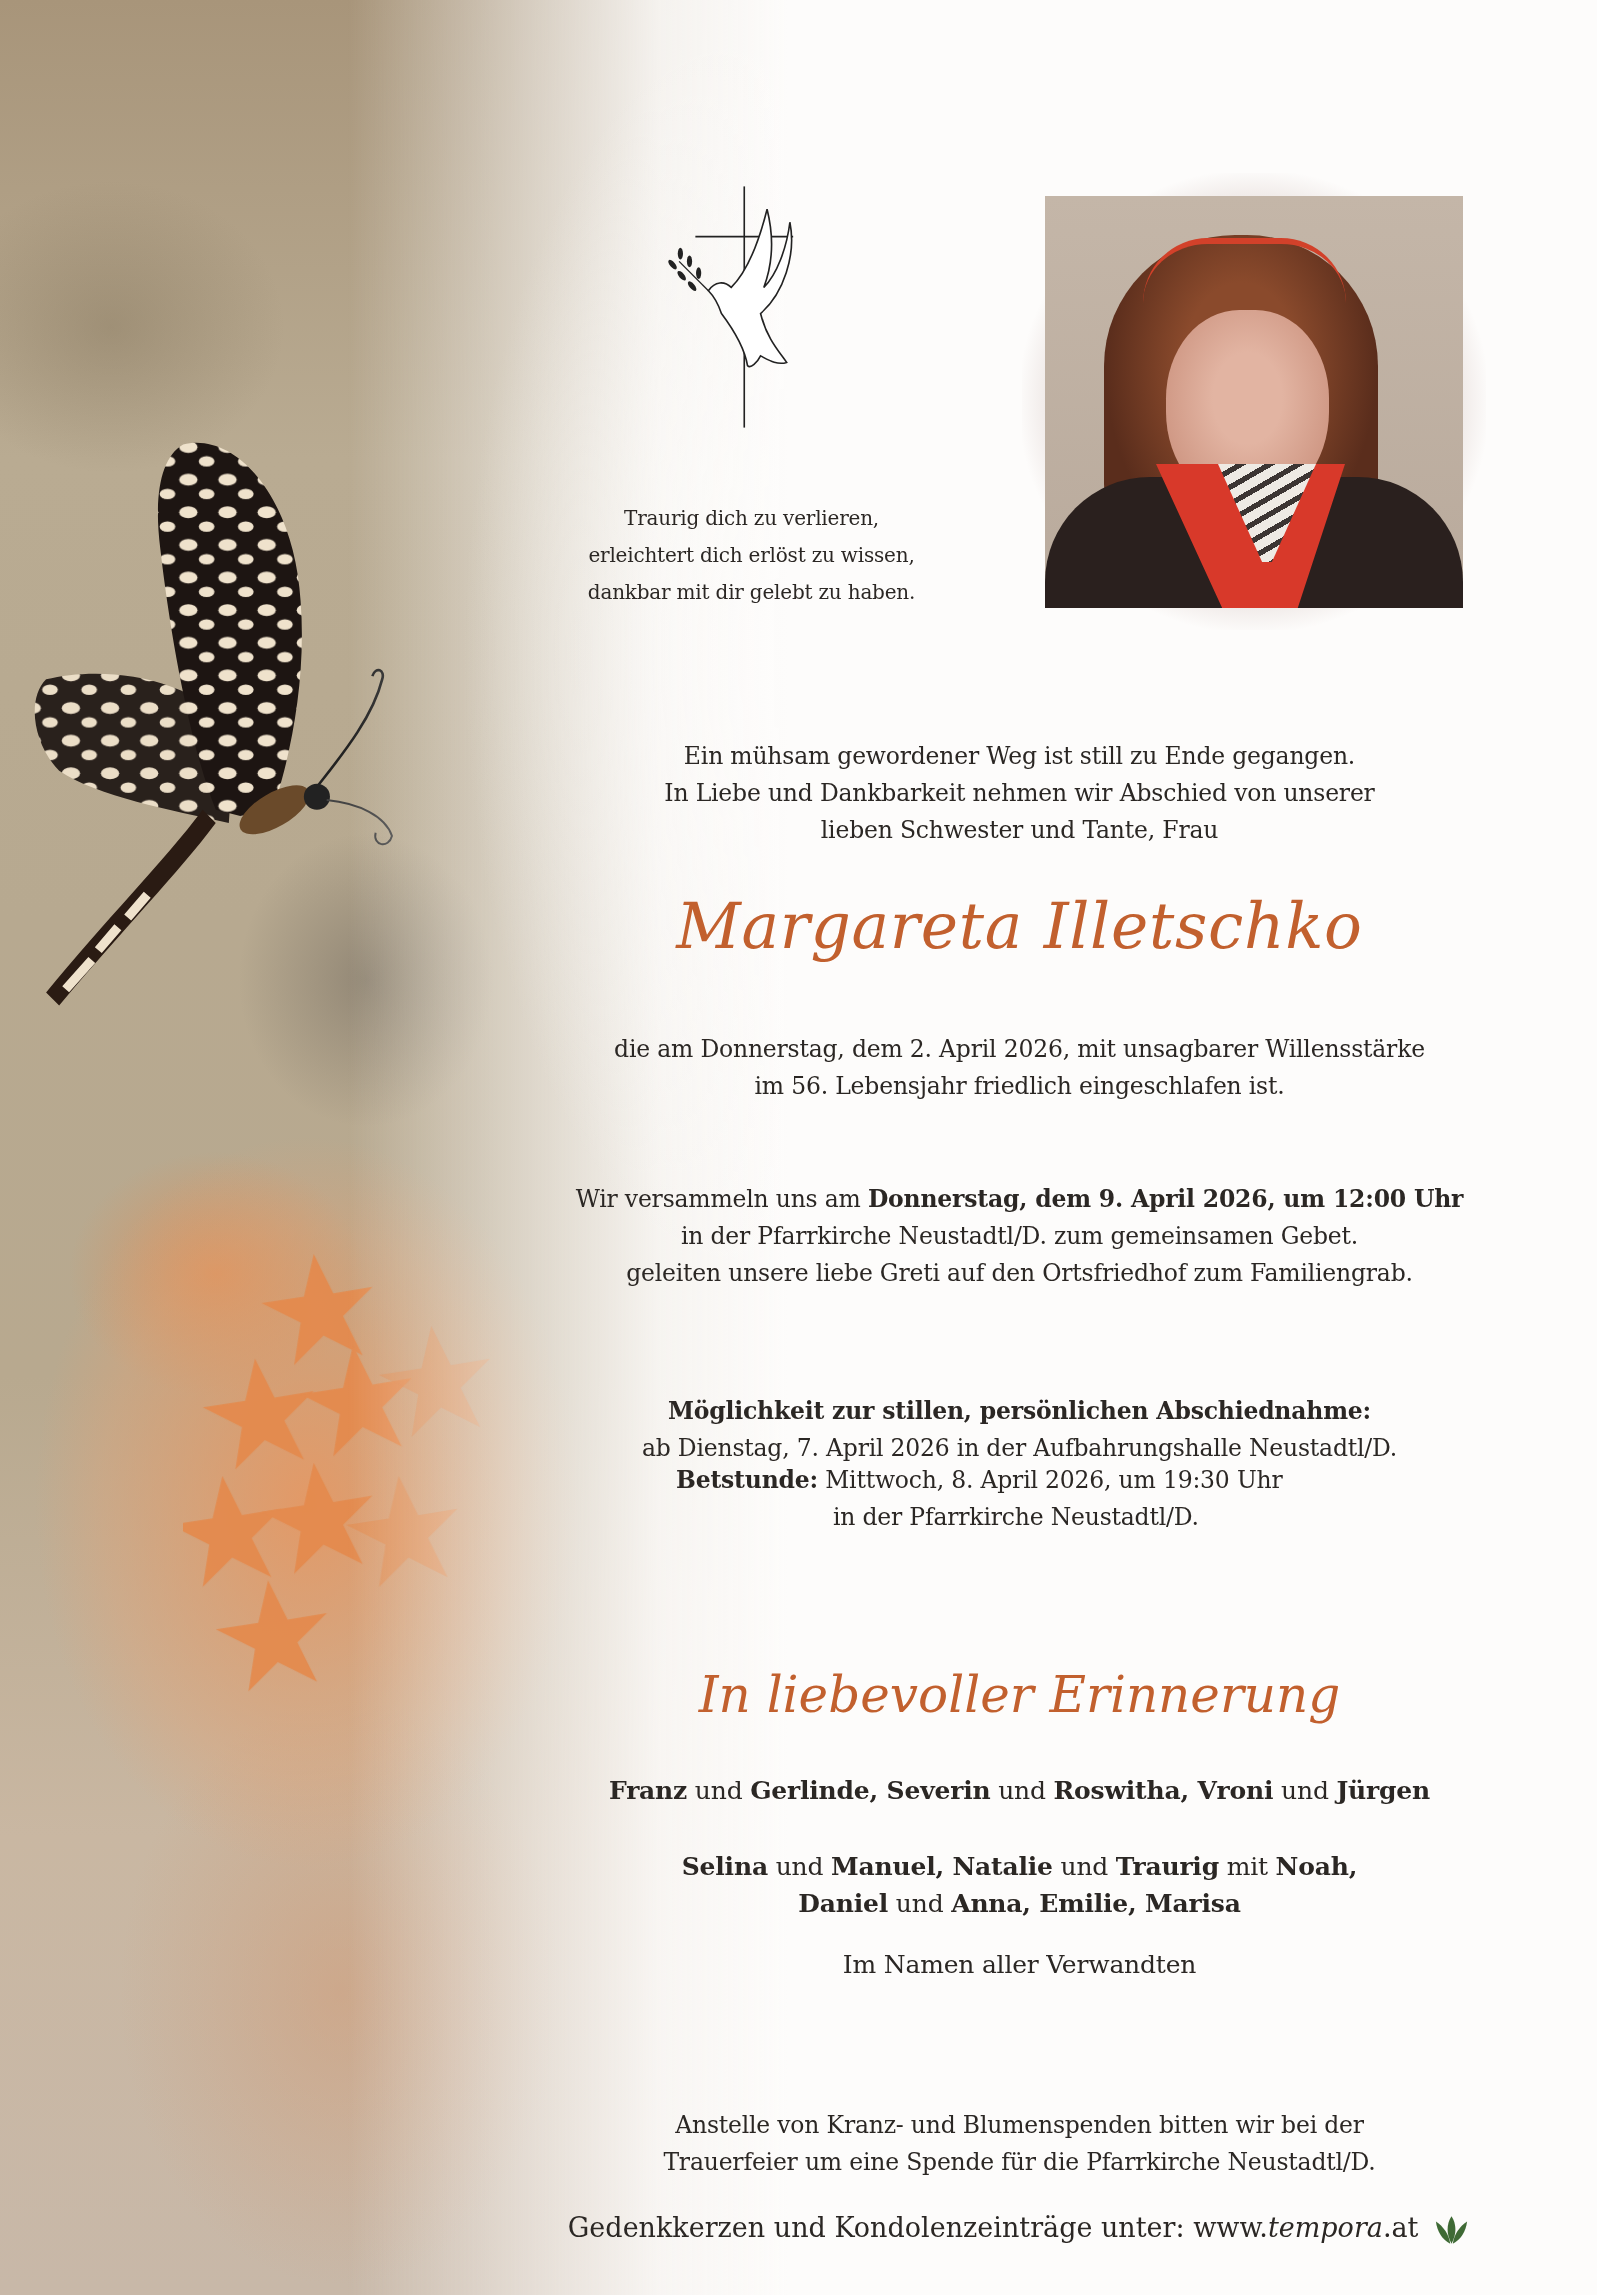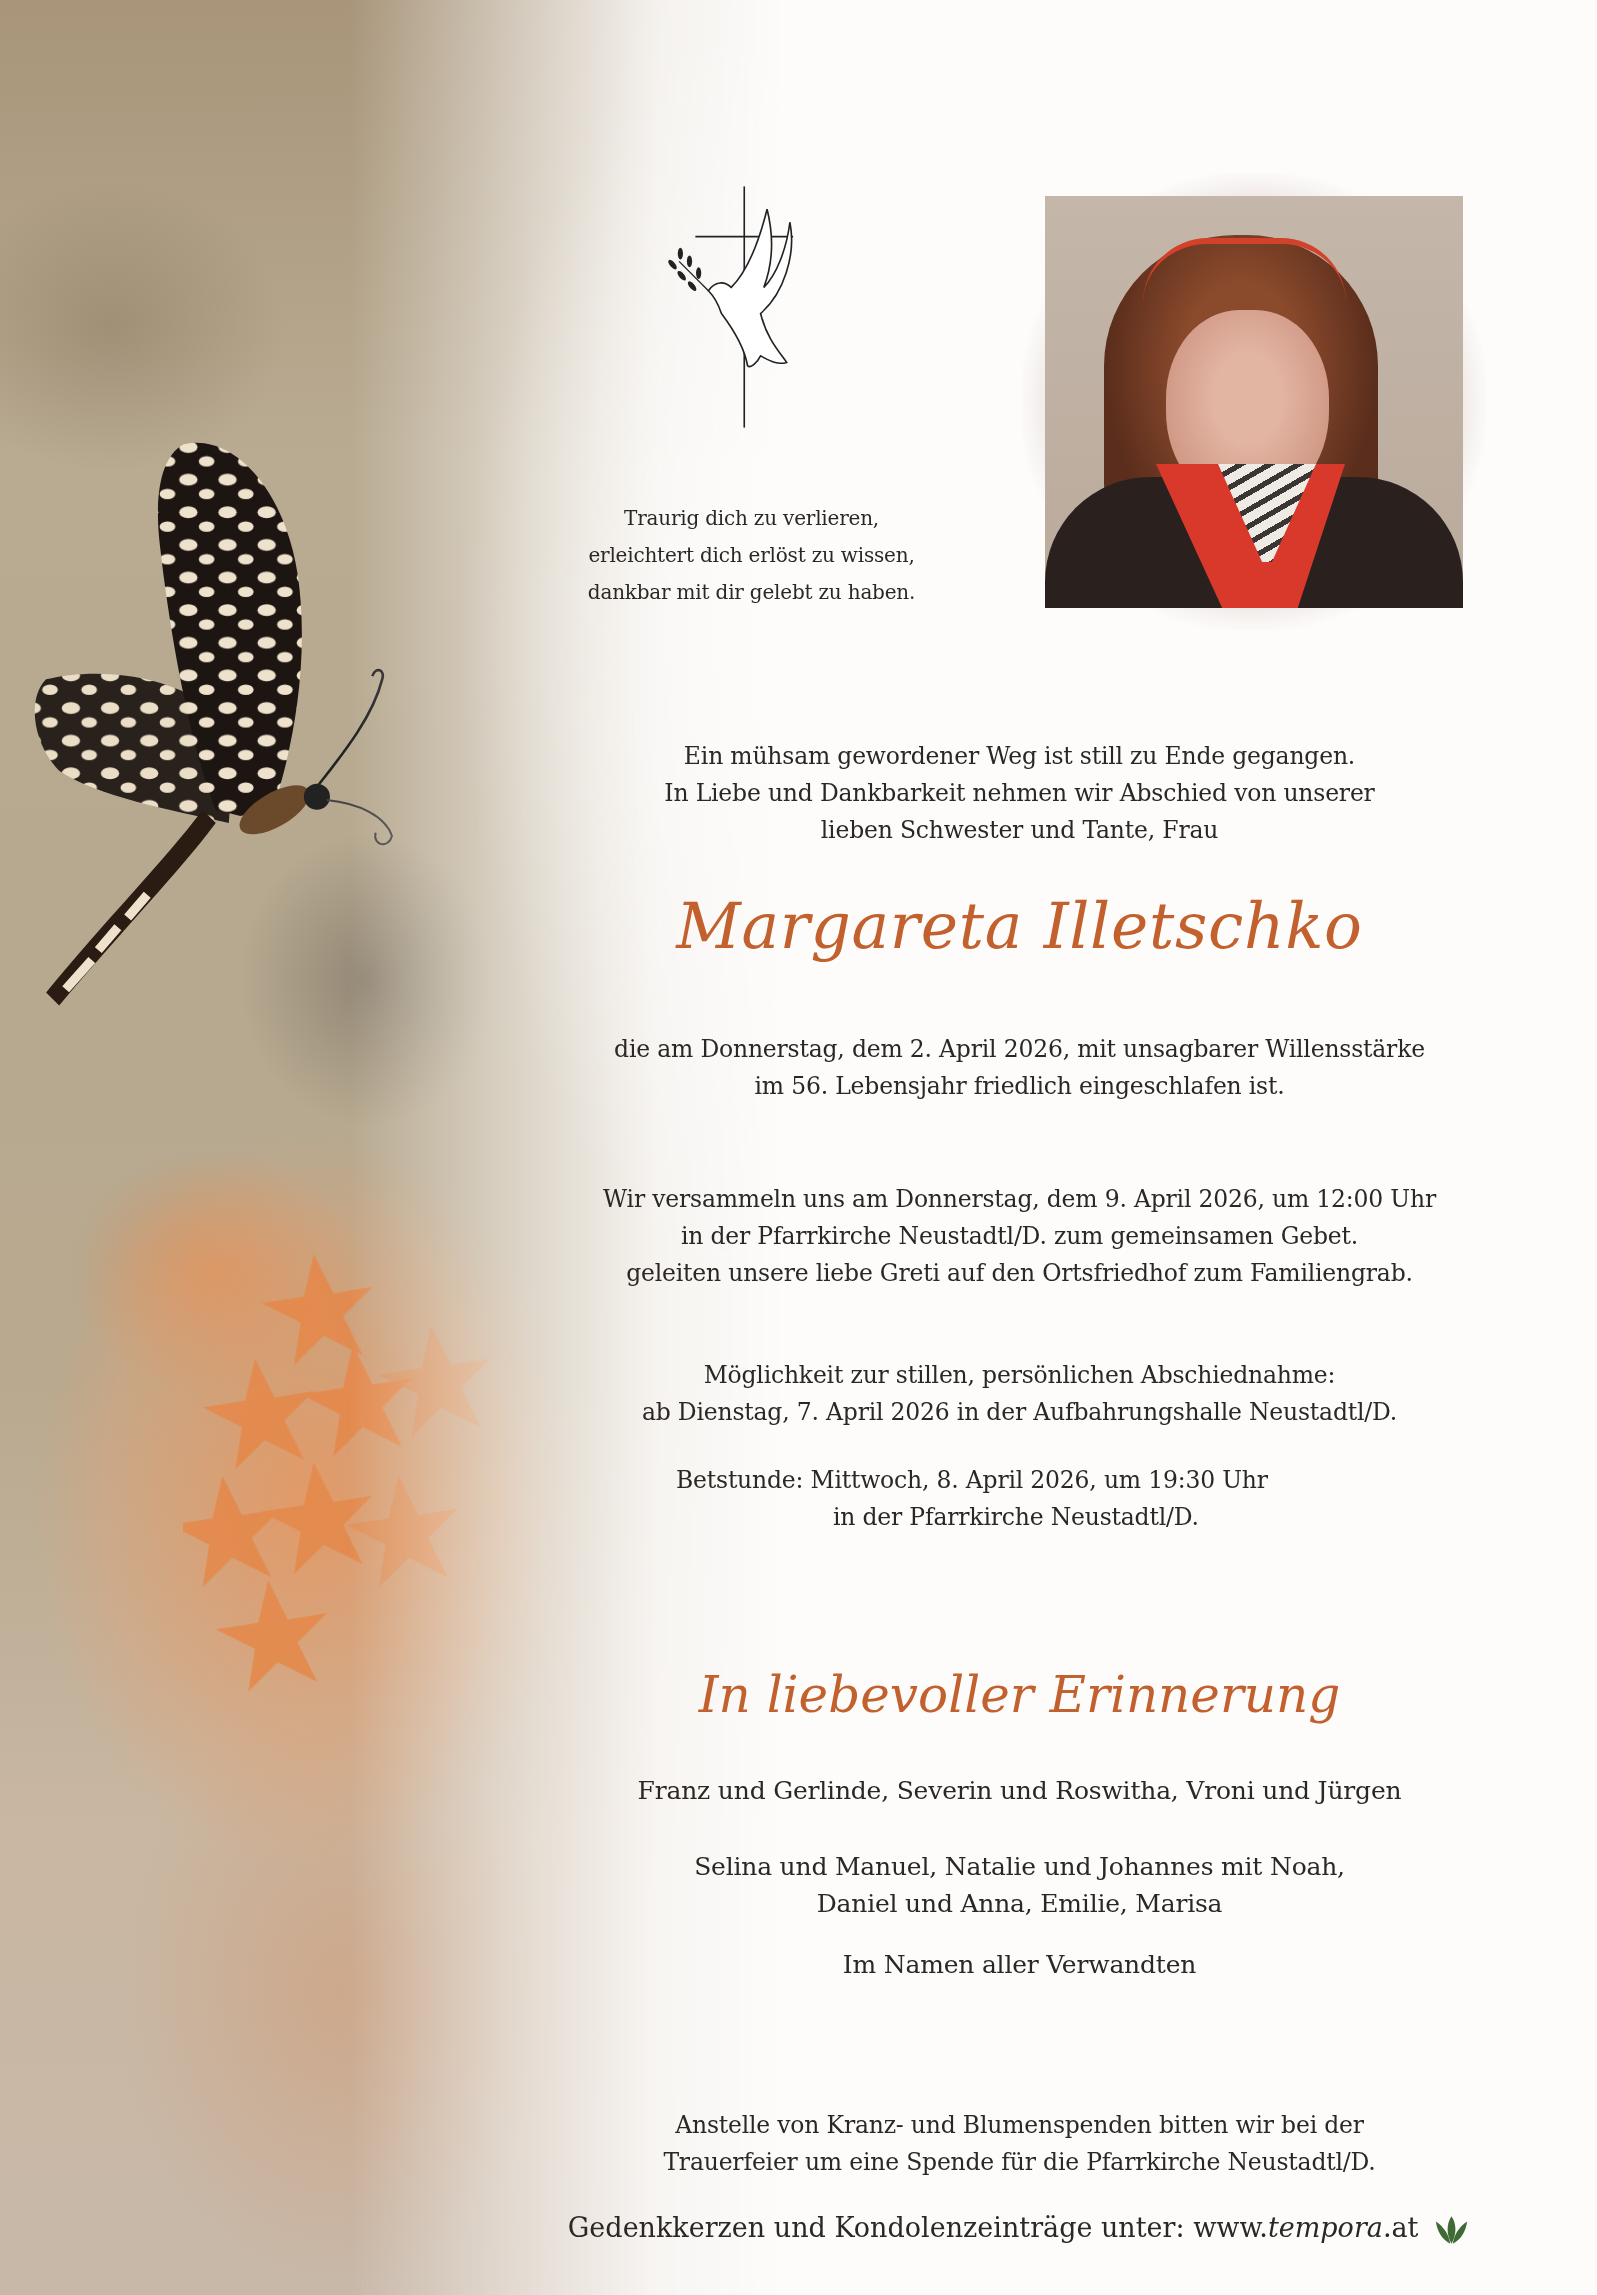--- a/index.html
+++ b/index.html
@@ -19,21 +19,21 @@
   }
   .bg-fade2 { position:absolute; left:0; top:0; width:915px; height:2295px;
     background: radial-gradient(ellipse 457px 915px at 784px 653px, rgba(253,252,251,0.85), transparent 70%);
   }
   .butterfly { position:absolute; left:19.6px; top:405px; width:385px; height:640px; }
   .flowers { position:absolute; left:183px; top:1228px; width:379px; height:496px; }
 
   .abs { position:absolute; }
   .center { text-align:center; }
   .txt { font-size:23.5px; line-height:37px; color:#2b2724; letter-spacing:-0.2px; }
-  .b { font-weight:normal; }
+  .b { font-weight:bold;margin-top:36px; }
   .script { font-family:"DejaVu Serif", serif; font-style:italic; color:#c2602e; font-weight:normal; }
 
   .cross { position:absolute; left:653px; top:183px; width:176px; height:248px; }
 
   .photo-wrap { position:absolute; left:1022px; top:173px; width:464px; height:457px;
     background: radial-gradient(ellipse at center, rgba(150,110,100,0.45) 40%, rgba(253,252,251,0) 72%); }
   .photo { position:absolute; left:1045px; top:196px; width:418px; height:412px; overflow:hidden;
     background: linear-gradient(180deg,#c4b6a8 0%, #b9aa9c 100%); }
   .photo .hair { position:absolute; left:59px; top:39px; width:274px; height:327px; border-radius:131px 131px 78px 78px;
     background: radial-gradient(ellipse at 50% 40%, #8a4a2c 30%, #5a2d1c 70%); }
@@ -157,21 +157,21 @@
 </div>
 
 <div class="abs center script" style="left:510px; top:1663px; width:1019px; font-size:50px; line-height:65px;">In liebevoller Erinnerung</div>
 
 <div class="abs center txt" style="left:510px; top:1772px; width:1019px; font-size:25px;">
   <div>
     <span class="b">Franz</span><span> und </span><span class="b">Gerlinde, Severin</span><span> und </span><span class="b">Roswitha, Vroni</span><span> und </span><span class="b">Jürgen</span>
   </div>
   <div style="height:39px;"></div>
   <div>
-    <span class="b">Selina</span><span> und </span><span class="b">Manuel, Natalie</span><span> und </span><span class="b">Johannes</span><span> mit </span><span class="b">Noah,</span>
+    <span class="b">Selina</span><span> und </span><span class="b">Manuel, Natalie</span><span> und </span><span class="b">Traurig</span><span> mit </span><span class="b">Noah,</span>
   </div>
   <div>
     <span class="b">Daniel</span><span> und </span><span class="b">Anna, Emilie, Marisa</span>
   </div>
   <div style="height:23.5px;"></div>
   <div>Im Namen aller Verwandten</div>
 </div>
 
 <div class="abs center txt" style="left:510px; top:2107px; width:1019px;">
   <div>Anstelle von Kranz- und Blumenspenden bitten wir bei der</div>

